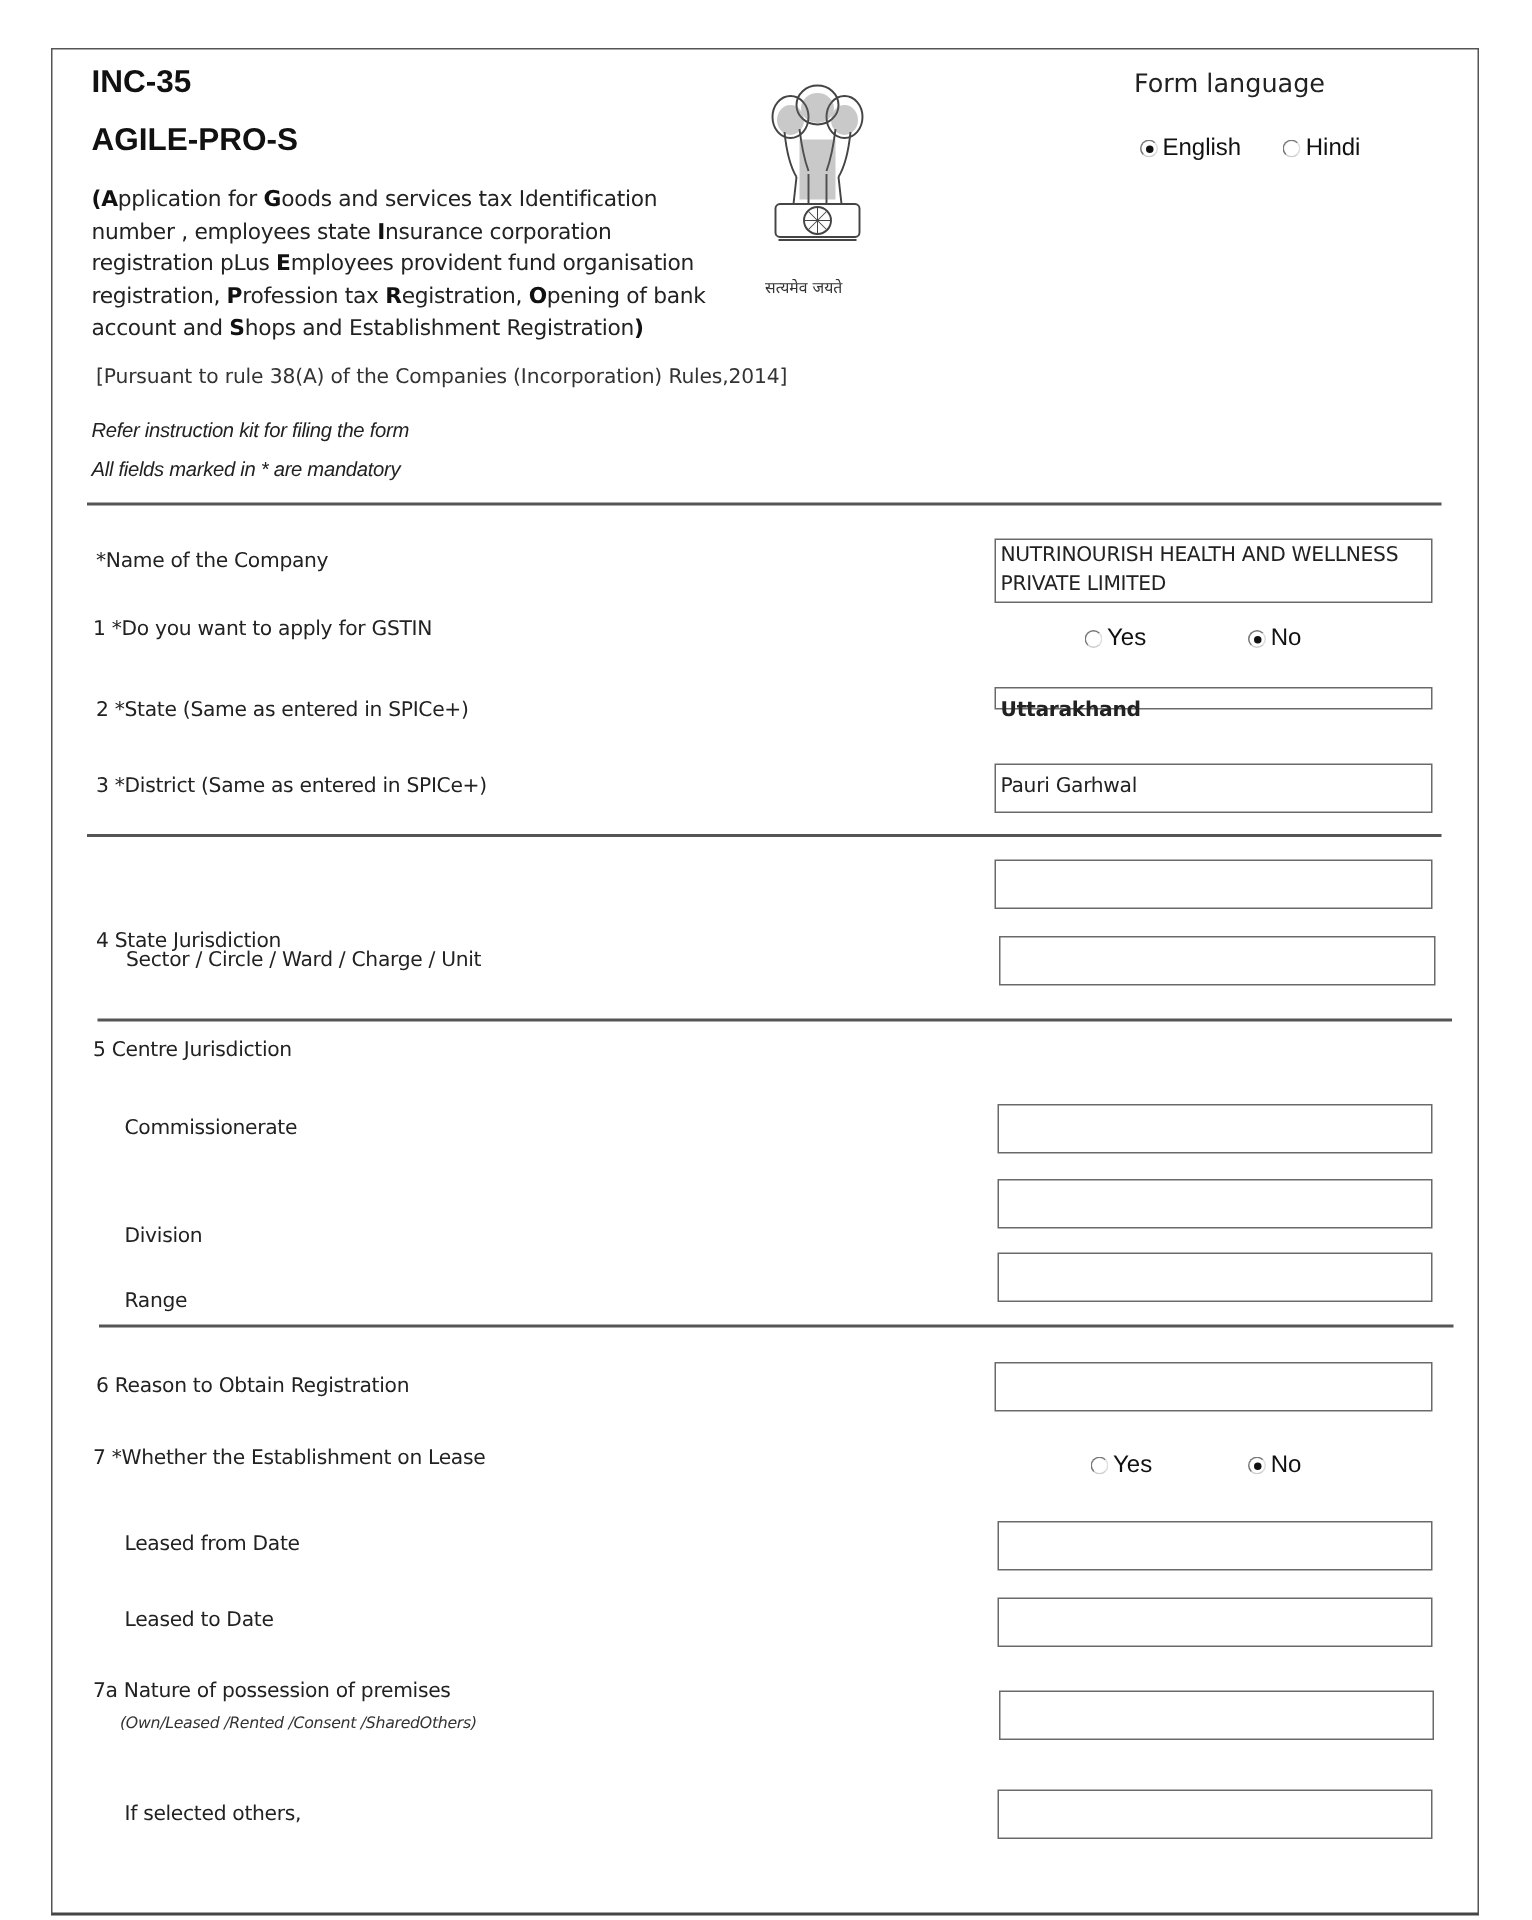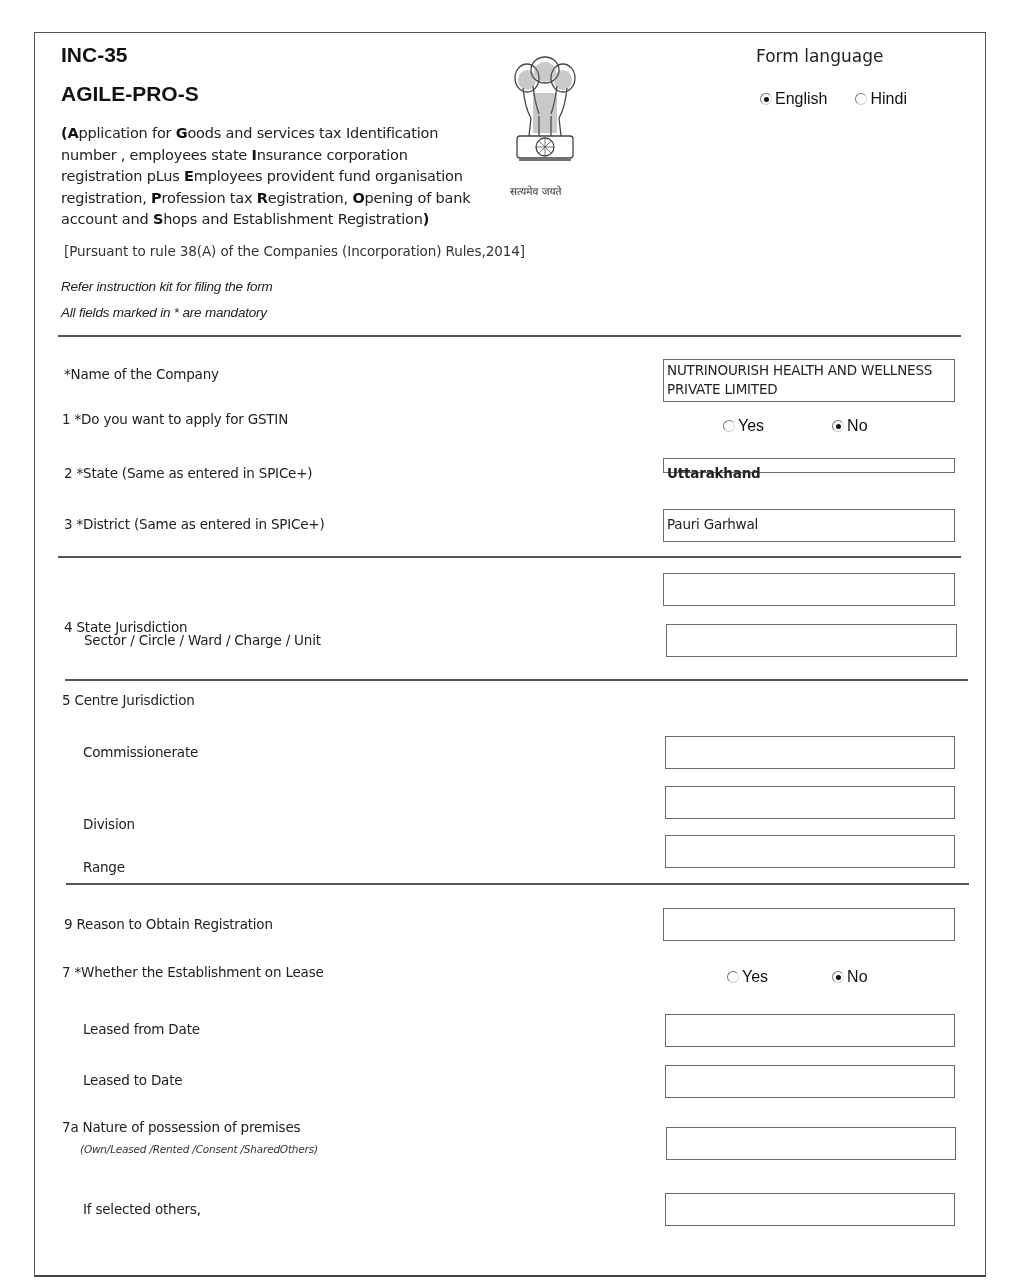--- a/index.html
+++ b/index.html
@@ -109,21 +109,21 @@
 <div class="field" style="left:665px;top:736px;width:290px;height:33px;"></div>
 
 <div class="abs lbl" style="left:83px;top:794px;margin-top:22px;">Division</div>
 <div class="field" style="left:665px;top:786px;width:290px;height:33px;"></div>
 
 <div class="abs lbl" style="left:83px;top:843px;margin-top:16px;">Range</div>
 <div class="field" style="left:665px;top:835px;width:290px;height:33px;"></div>
 
 <div class="hr" style="left:66px;top:883px;width:903px;"></div>
 
-<div class="abs lbl" style="left:64px;top:916px;">9 Reason to Obtain Registration</div>
+<div class="abs lbl" style="left:64px;top:916px;">6 Reason to Obtain Registration</div>
 <div class="field" style="left:663px;top:908px;width:292px;height:33px;"></div>
 
 <div class="abs lbl" style="left:62px;top:964px;">7 *Whether the Establishment on Lease</div>
 <div class="radio-grp" style="left:727px;top:968px;">
   <span class="radio" style="margin-right:64px;">
     <span class="dot"></span>
     <span>Yes</span>
   </span>
   <span class="radio">
     <span class="dot on"></span>

